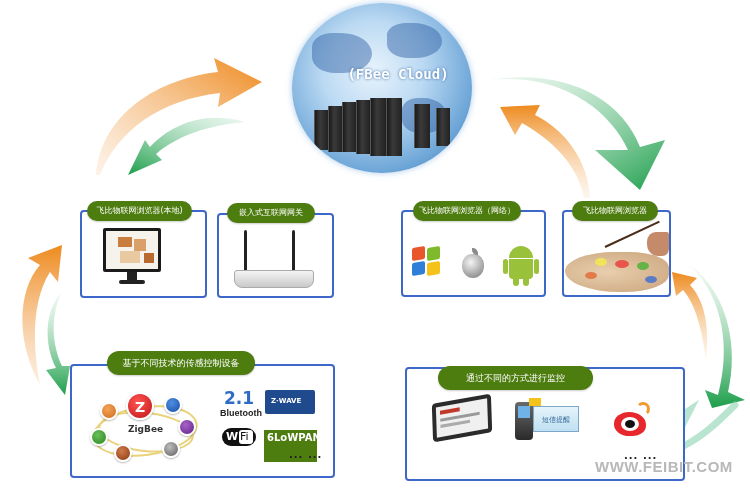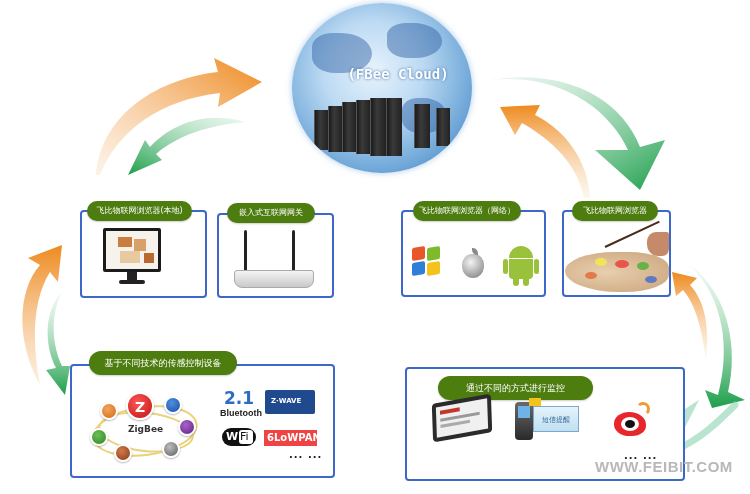--- a/index.html
+++ b/index.html
@@ -202,21 +202,21 @@
   <div class="paint" style="left:30px;top:26px;width:12px;height:8px;background:#f2e35a;"></div>
   <div class="paint" style="left:50px;top:28px;width:14px;height:8px;background:#e8554a;"></div>
   <div class="paint" style="left:72px;top:30px;width:12px;height:8px;background:#66b246;"></div>
   <div class="paint" style="left:20px;top:40px;width:12px;height:7px;background:#e27a4a;"></div>
   <div class="paint" style="left:80px;top:44px;width:12px;height:7px;background:#5d7bc4;"></div>
   <div class="abs" style="left:40px;top:14px;width:60px;height:2px;background:#4a2c1a;transform:rotate(-25deg);transform-origin:left;"></div>
   <div class="abs" style="left:82px;top:0;width:22px;height:24px;background:#c48a6a;border-radius:40% 10% 30% 50%;"></div>
 </div>
 
 <div class="panel" style="left:70px;top:364px;width:265px;height:114px;"></div>
-<div class="pill big" style="left:89px;top:351px;width:148px;">基于不同技术的传感控制设备</div>
+<div class="pill big" style="left:107px;top:351px;width:148px;">基于不同技术的传感控制设备</div>
 
 <div class="abs" style="left:86px;top:392px;width:118px;height:76px;">
   <div class="ring" style="left:6px;top:14px;width:106px;height:50px;transform:rotate(-8deg);"></div>
   <div class="ring" style="left:12px;top:20px;width:96px;height:40px;transform:rotate(6deg);"></div>
   <div class="node" style="left:14px;top:10px;width:18px;height:18px;background:radial-gradient(circle at 40% 35%,#f3a45a,#d06a1a);"></div>
   <div class="node" style="left:40px;top:0;width:28px;height:28px;background:radial-gradient(circle at 40% 35%,#ff5555,#c01414);">
     <div class="abs" style="left:7px;top:5px;color:#fff;font-size:14px;font-weight:bold;font-family:'DejaVu Sans',sans-serif;">Z</div>
   </div>
   <div class="node" style="left:78px;top:4px;width:18px;height:18px;background:radial-gradient(circle at 40% 35%,#4e8fe0,#1a4ea8);"></div>
   <div class="node" style="left:92px;top:26px;width:18px;height:18px;background:radial-gradient(circle at 40% 35%,#a964c8,#5e1f86);"></div>
@@ -231,27 +231,27 @@
   <div class="logo-text" style="left:0;top:20px;font-size:9px;font-weight:bold;color:#222;font-family:'Liberation Sans Narrow','Liberation Sans',sans-serif;">Bluetooth</div>
 </div>
 <div class="abs" style="left:265px;top:390px;width:50px;height:24px;background:#1f4a8e;border-radius:2px;">
   <div class="logo-text" style="left:6px;top:7px;font-size:7px;font-weight:bold;color:#fff;">Z·WAVE</div>
 </div>
 <div class="abs" style="left:222px;top:428px;width:34px;height:18px;background:#111;border-radius:9px;">
   <div class="logo-text" style="left:4px;top:2px;font-size:11px;font-weight:bold;color:#fff;">Wi</div>
   <div class="abs" style="left:17px;top:2px;width:14px;height:14px;background:#fff;border-radius:3px;"></div>
   <div class="logo-text" style="left:18px;top:2px;font-size:11px;font-weight:normal;color:#111;">Fi</div>
 </div>
-<div class="abs" style="left:264px;top:430px;width:53px;height:16px;background:#ef4444;">
+<div class="abs" style="left:264px;top:430px;width:53px;height:32px;background:#4d7c0f;">
   <div class="logo-text" style="left:3px;top:2px;font-size:10px;font-weight:bold;color:#fff;">6LoWPAN</div>
 </div>
 <div class="dots" style="left:289px;top:449px;">... ...</div>
 
 <div class="panel" style="left:405px;top:367px;width:280px;height:114px;"></div>
-<div class="pill big" style="left:438px;top:376px;width:155px;font-family:Liberation Serif, serif;">通过不同的方式进行监控</div>
+<div class="pill big" style="left:438px;top:366px;width:155px;font-family:Liberation Serif, serif;">通过不同的方式进行监控</div>
 
 <div class="abs" style="left:428px;top:395px;width:70px;height:50px;">
   <div class="tablet" style="left:4px;top:4px;width:60px;height:38px;">
     <div class="tablet-screen">
       <div class="abs" style="left:4px;top:4px;width:20px;height:4px;background:#c0392b;"></div>
       <div class="abs" style="left:4px;top:12px;width:40px;height:3px;background:#999;"></div>
       <div class="abs" style="left:4px;top:18px;width:30px;height:3px;background:#aaa;"></div>
     </div>
   </div>
 </div>

